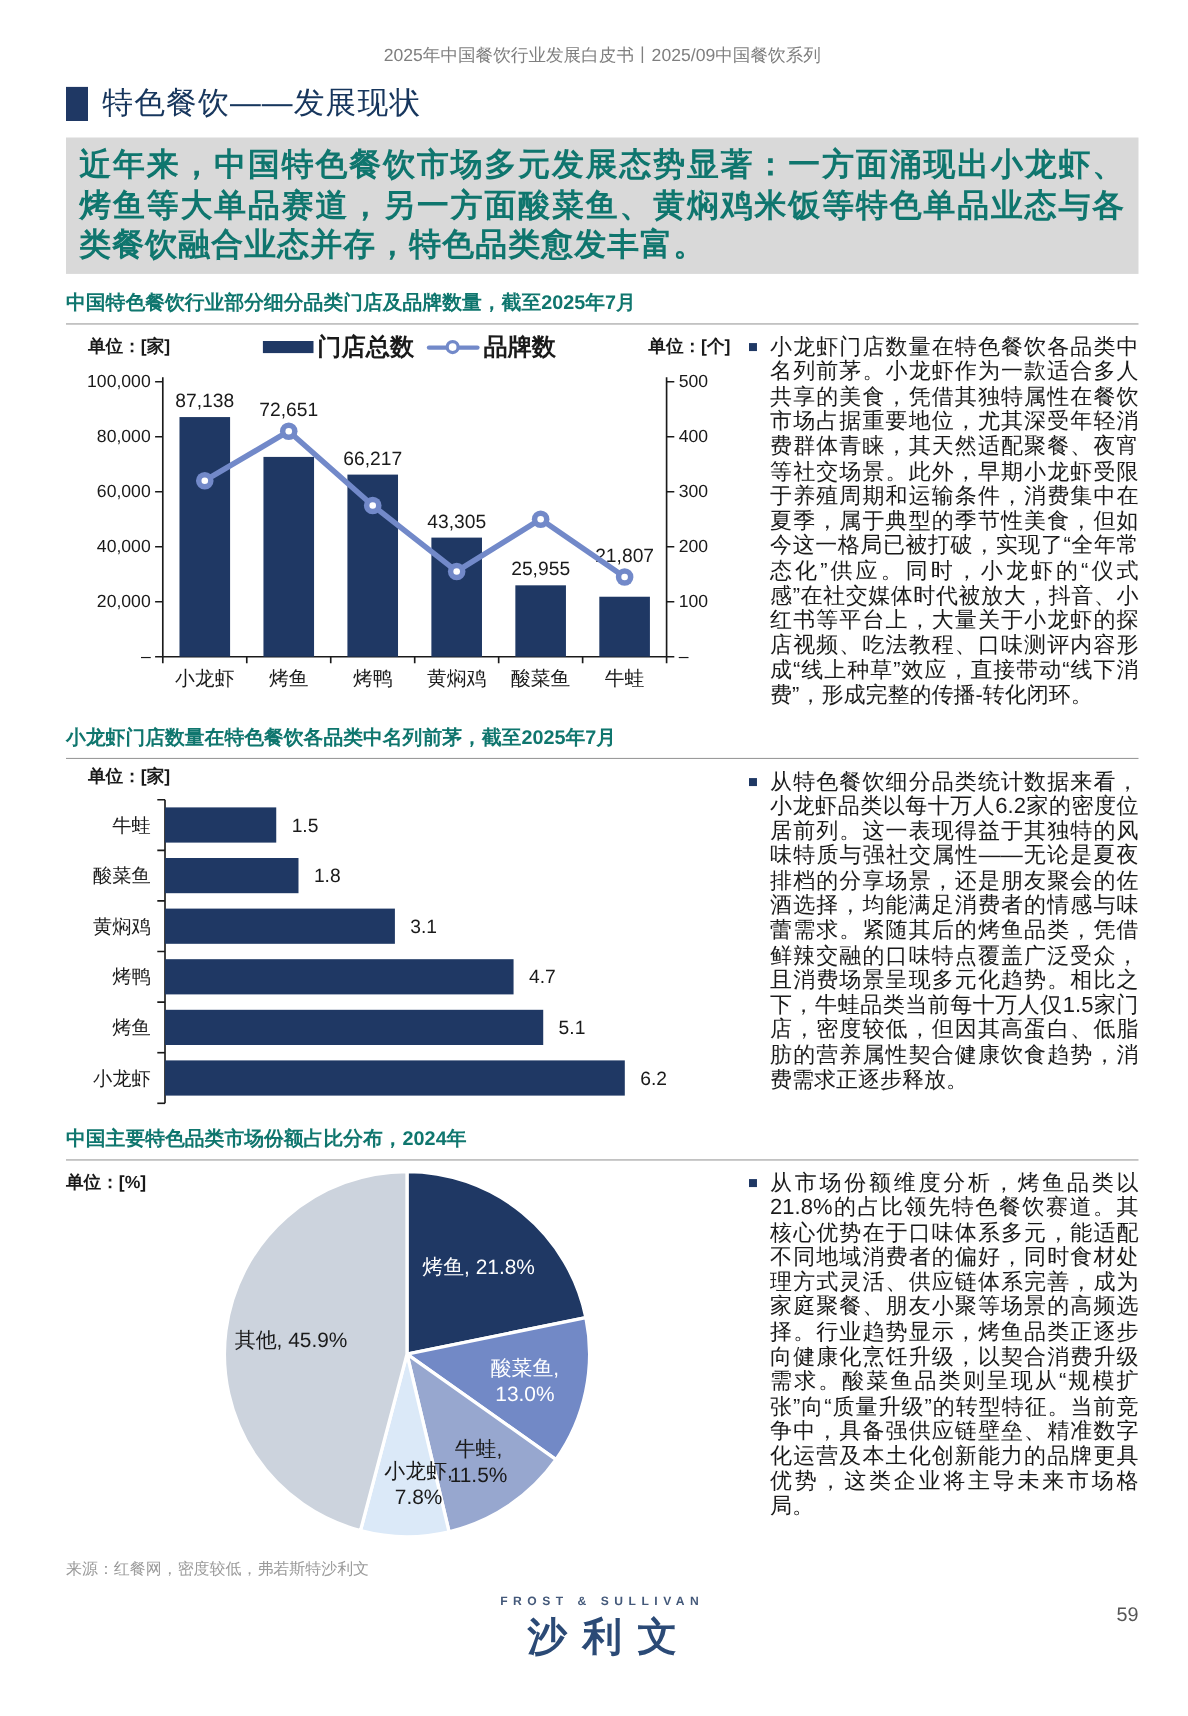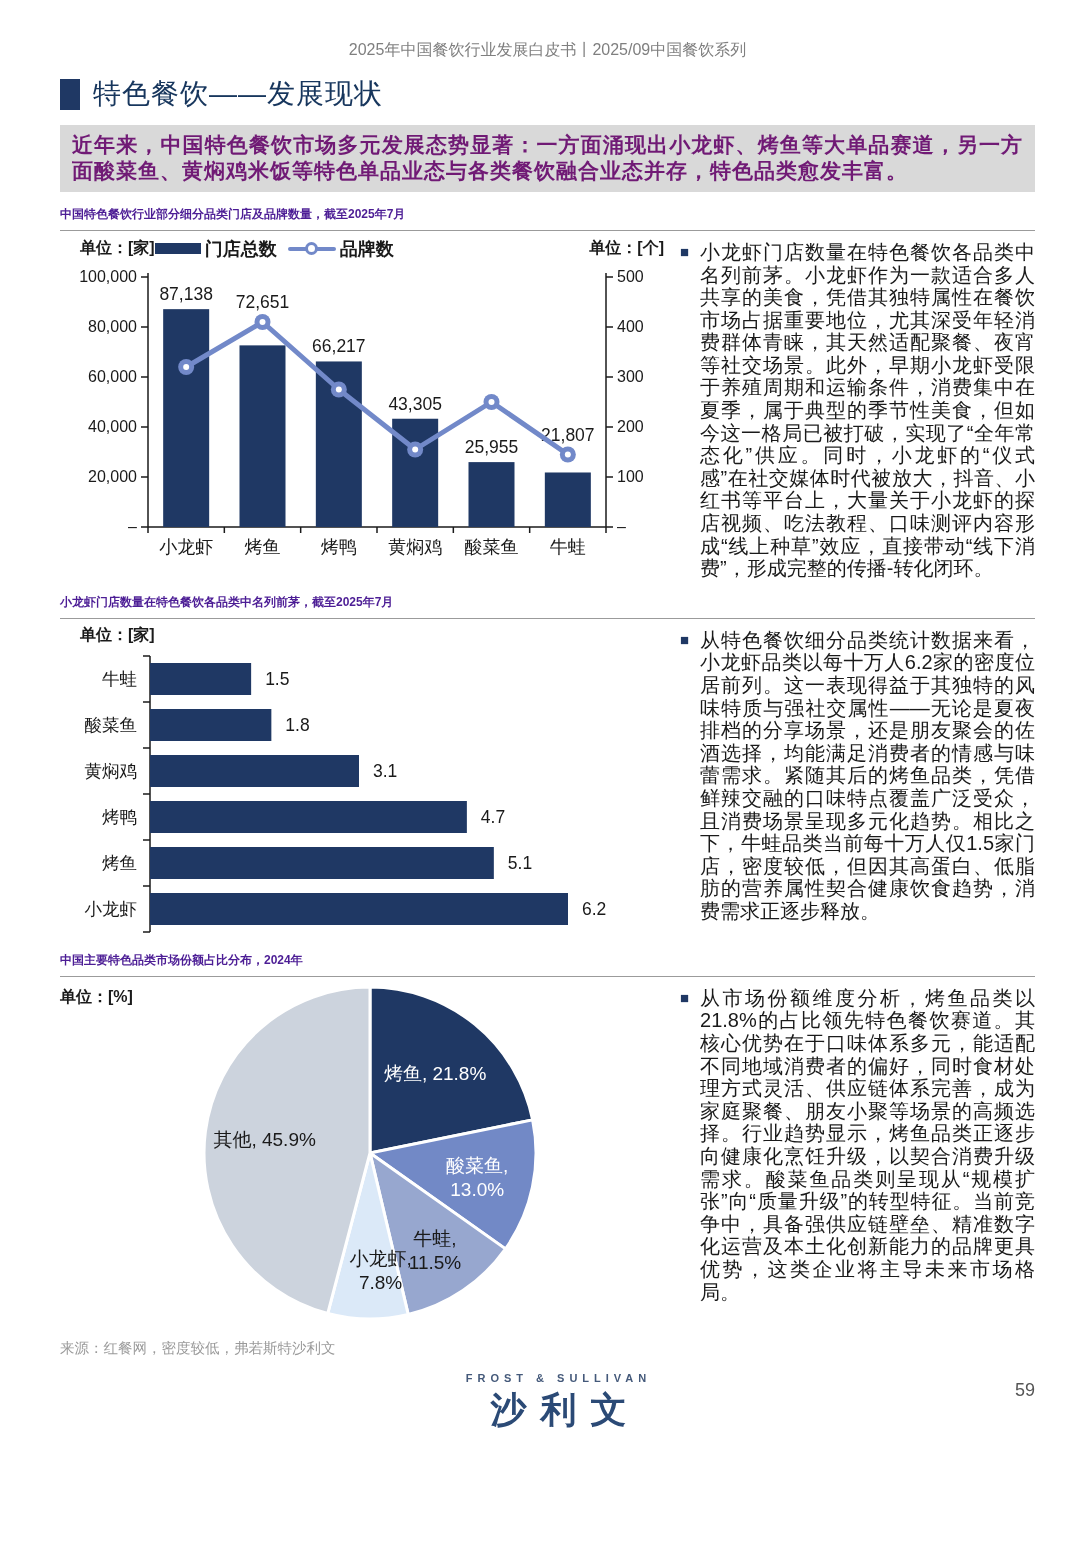--- a/index.html
+++ b/index.html
@@ -8,49 +8,49 @@
     font-family:"Liberation Sans","DejaVu Sans",sans-serif;color:#1a1a1a;
   }
   .page{padding:40px 45px 0 60px;}
   
   .hdr{display:flex;justify-content:center;font-size:16px;color:#7f7f7f;}
   
   .title-row{display:flex;align-items:center;gap:13px;margin-top:14px;}
   .title-square{width:20px;height:31px;background:#1f3864;flex:none;}
   .page-title{font-size:28px;font-weight:normal;color:#17365d;letter-spacing:1px;}
   
-  .intro{margin-top:12px;background:#d9d9d9;color:#701a75;font-weight:bold;
-         font-size:21px;line-height:1.26;padding:7px 12px;letter-spacing:1px;text-align:justify;}
-  
-  .sec-head{margin-top:14px;font-size:12px;font-weight:bold;color:#4c1d95;
+  .intro{margin-top:12px;background:#d9d9d9;color:#0f766e;font-weight:bold;
+         font-size:29px;line-height:1.26;padding:7px 12px;letter-spacing:1px;text-align:justify;}
+  
+  .sec-head{margin-top:14px;font-size:18px;font-weight:bold;color:#0f766e;
             padding-bottom:7px;border-bottom:1.5px solid #9b9b9b;}
   .sec-cols{display:flex;gap:16px;}
   .chart-col{width:604px;flex:none;position:relative;}
   .text-col{flex:1;padding-top:10px;}
   .units-row{display:flex;align-items:center;margin-top:6px;font-size:16px;font-weight:bold;margin-left:20px;}
   .unit-l,.unit-r{flex:none;}
-  .legend{flex:1;display:flex;gap:11px;align-items:center;font-size:18px;font-weight:bold;}
+  .legend{flex:1;display:flex;justify-content:center;gap:11px;align-items:center;font-size:22px;font-weight:bold;}
   .legend-item{display:flex;align-items:center;gap:4px;}
   .legend-bar-swatch{width:46px;height:11px;background:#1f3864;display:inline-block;}
   .legend-line-swatch{width:48px;height:14px;position:relative;display:inline-block;}
   .legend-line-swatch::before{content:"";position:absolute;left:0;right:0;top:5px;height:4px;background:#7289c9;border-radius:2px;}
   .legend-line-swatch::after{content:"";position:absolute;left:17px;top:0;width:7px;height:7px;background:#fff;
     border:3.5px solid #7289c9;border-radius:50%;}
   svg{display:block;}
   
   .commentary{display:flex;gap:11px;font-size:20px;line-height:1.13;text-align:justify;color:#1a1a1a;}
   .bullet{color:#1f3864;font-size:15px;line-height:1.5;flex:none;}
   .lead{font-weight:normal;}
   
   .pie-wrap{position:relative;}
   .pie-unit{position:absolute;left:0;top:10px;font-size:16px;font-weight:bold;}
   
   .src{margin-top:14px;font-size:14.5px;color:#9a9a9a;}
   .footer{position:relative;margin-top:6px;height:96px;}
-  .logo{position:absolute;left:50%;transform:translateX(-50%);top:8px;text-align:center;margin-left:11px;}
+  .logo{position:absolute;left:50%;transform:translateX(-50%);top:8px;text-align:center;}
   .logo-top{font-size:11px;letter-spacing:5px;color:#44597a;font-weight:bold;}
   .logo-main{font-size:36px;font-weight:bold;color:#2b4a76;letter-spacing:14px;text-indent:14px;margin-top:2px;}
   .pagenum{position:absolute;right:0;top:16px;font-size:18px;color:#555555;text-align:right;}
 </style>
 </head>
 <body>
 
 <div class="page">
 
   <div class="hdr">

